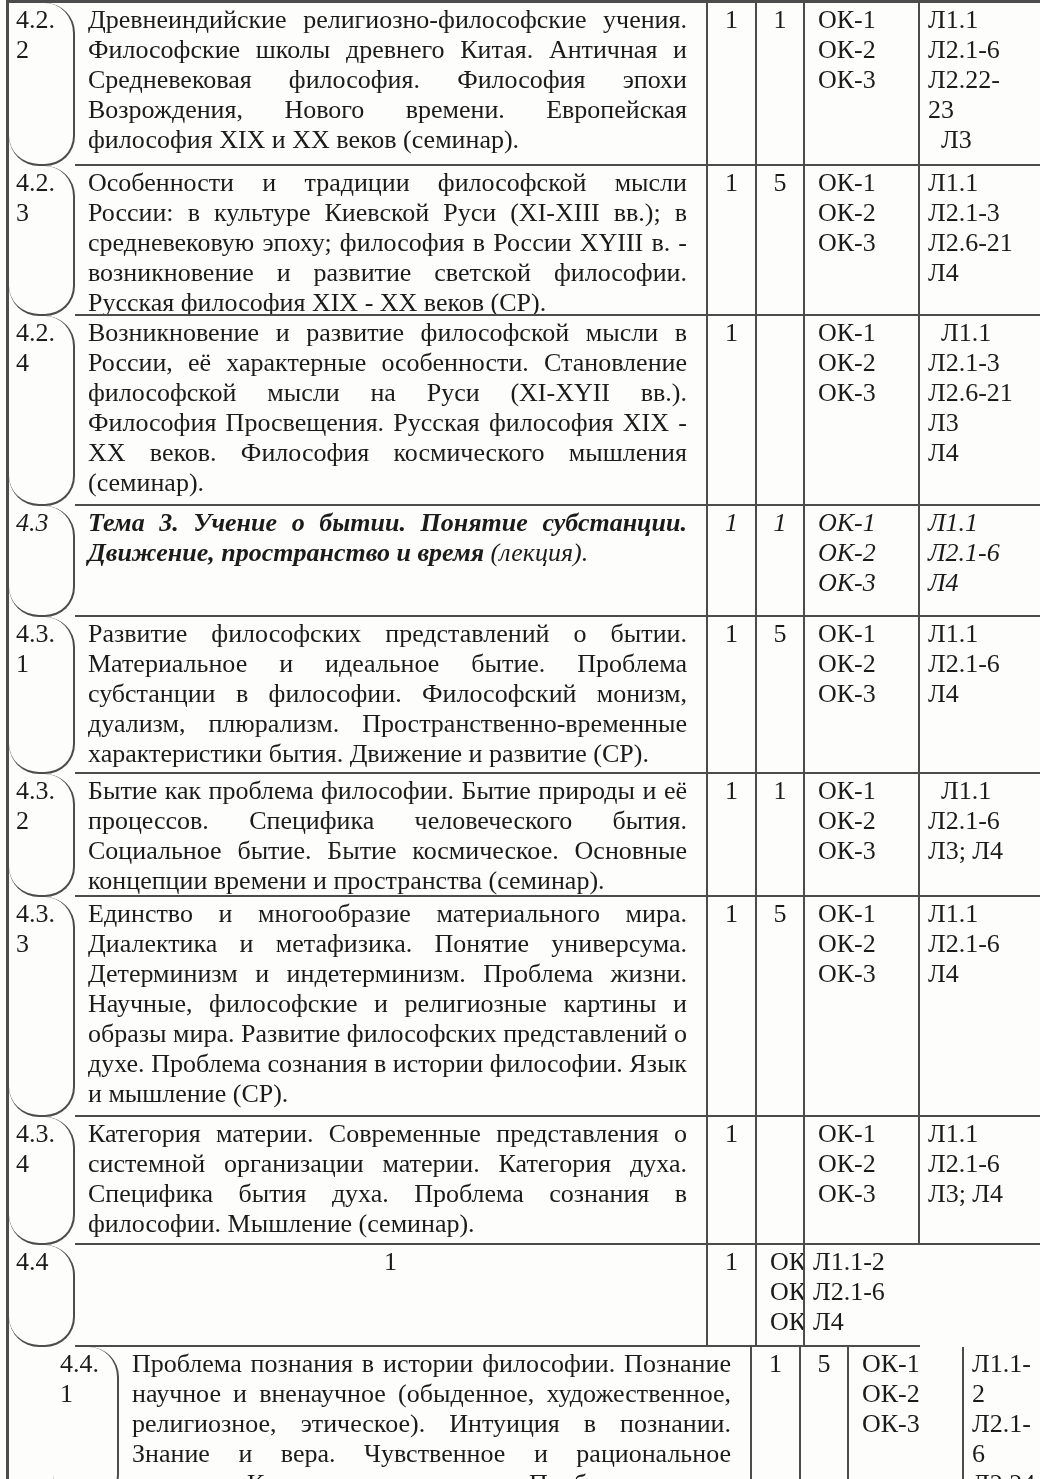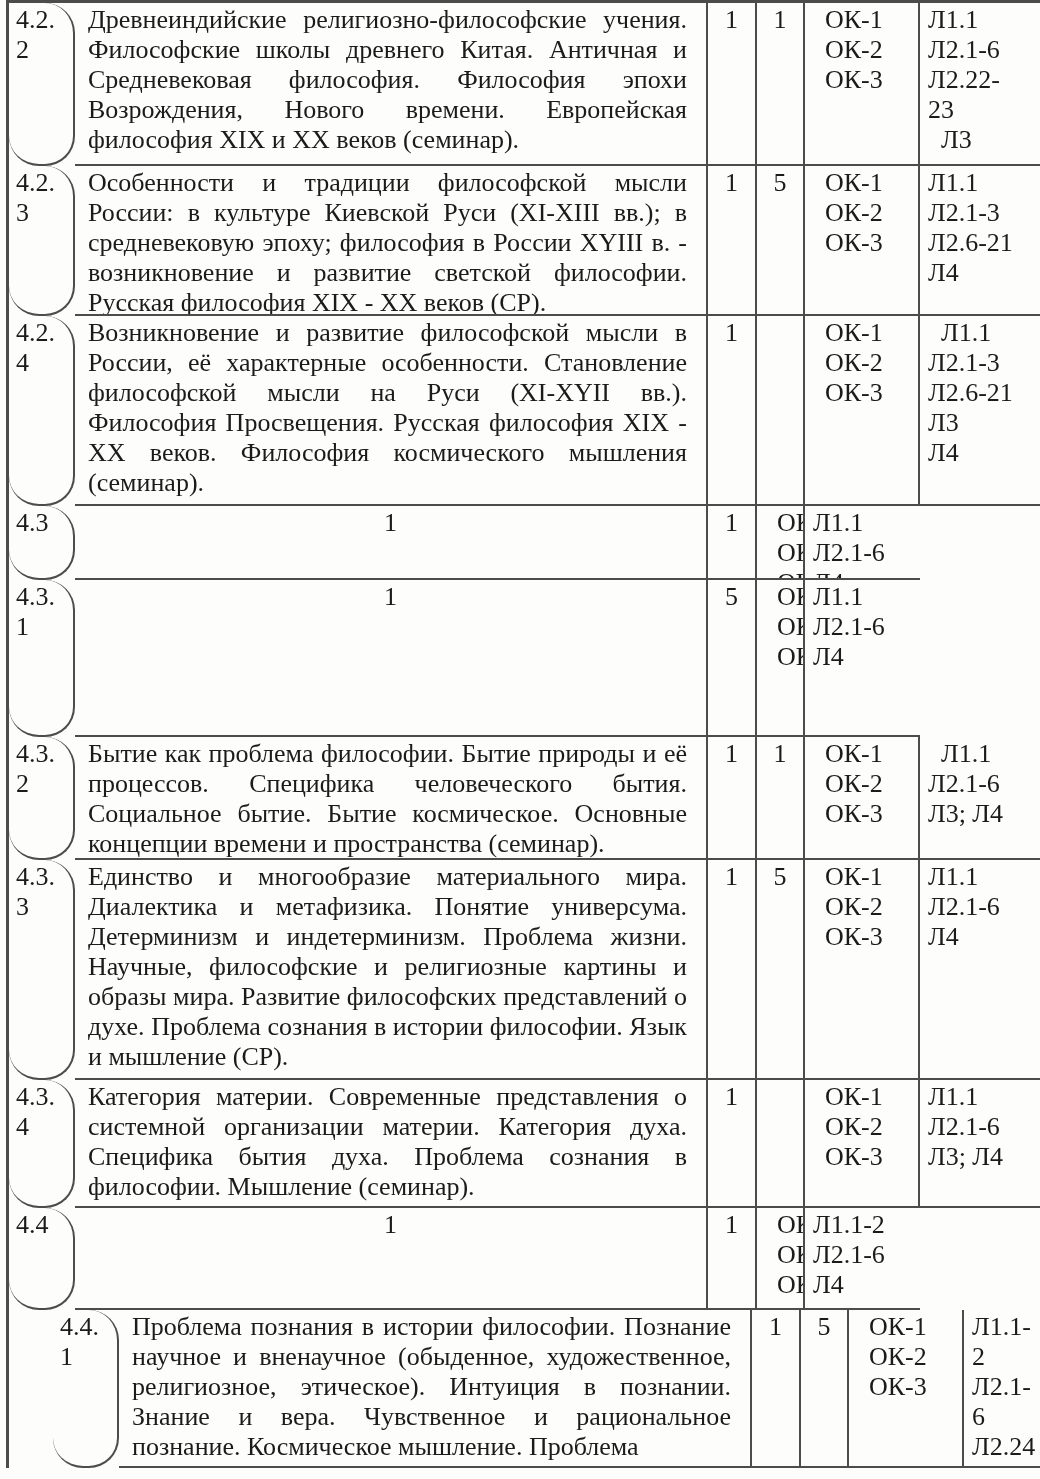--- a/index.html
+++ b/index.html
@@ -26,38 +26,38 @@
   .row {
     display: grid;
     grid-template-columns: 66px 633px 49px 48px 115px 1fr;
     box-sizing: border-box;
     overflow: hidden;
   }
   
   .row:nth-child(1)  { height: 163px; }
   .row:nth-child(2)  { height: 150px; }
   .row:nth-child(3)  { height: 190px; }
-  .row:nth-child(4)  { height: 74px;  }
+  .row:nth-child(4)  { height: 111px; font-style: italic;  }
   .row:nth-child(5)  { height: 157px; }
   .row:nth-child(6)  { height: 123px; }
   .row:nth-child(7)  { height: 220px; }
   .row:nth-child(8)  { height: 128px; }
   .row:nth-child(9)  { height: 102px;  }
   .row:nth-child(10) { height: 158px; margin-left: 44px; }
   .cell {
     border-right: 2px solid #4c4c4c;
     border-bottom: 2px solid #4c4c4c;
     box-sizing: border-box;
     overflow: hidden;
     padding-top: 2px;
   }
   .cell.num   { padding-left: 7px; border-radius: 30px; }
   .cell.topic { padding-left: 13px; padding-right: 19px; text-align: justify; }
   .cell.val   { text-align: center; }
-  .cell.comp  { padding-left: 20px; }
+  .cell.comp  { padding-left: 13px; }
   .cell.lit   { padding-left: 8px; border-right: none; }
   .topic .b { font-weight: bold; }
   .lit-line, .num-line, .comp-line { white-space: pre-wrap; }
 </style>
 </head>
 <body>
 
 <div class="doc-table">
     <div class="row">
     <div class="cell num">
@@ -118,38 +118,40 @@
         <div class="lit-line">Л2.1-3</div>
         <div class="lit-line">Л2.6-21</div>
         <div class="lit-line">Л3</div>
         <div class="lit-line">Л4</div>
       </div>
   </div>
     <div class="row">
     <div class="cell num">
         <div class="num-line">4.3</div>
       </div>
+    <div class="cell topic"><span class="b">Тема 3. Учение о бытии. Понятие субстанции. Движение, пространство и время</span><span> (лекция).</span></div>
     <div class="cell val">1</div>
     <div class="cell val">1</div>
     <div class="cell comp">
         <div class="comp-line">ОК-1</div>
         <div class="comp-line">ОК-2</div>
         <div class="comp-line">ОК-3</div>
       </div>
     <div class="cell lit">
         <div class="lit-line">Л1.1</div>
         <div class="lit-line">Л2.1-6</div>
         <div class="lit-line">Л4</div>
       </div>
   </div>
     <div class="row">
     <div class="cell num">
         <div class="num-line">4.3.</div>
         <div class="num-line">1</div>
       </div>
+    <div class="cell topic"><span class="b"></span><span>Развитие философских представлений о бытии. Материальное и идеальное бытие. Проблема субстанции в философии. Философский монизм, дуализм, плюрализм. Пространственно-временные характеристики бытия. Движение и развитие (СР).</span></div>
     <div class="cell val">1</div>
     <div class="cell val">5</div>
     <div class="cell comp">
         <div class="comp-line">ОК-1</div>
         <div class="comp-line">ОК-2</div>
         <div class="comp-line">ОК-3</div>
       </div>
     <div class="cell lit">
         <div class="lit-line">Л1.1</div>
         <div class="lit-line">Л2.1-6</div>

